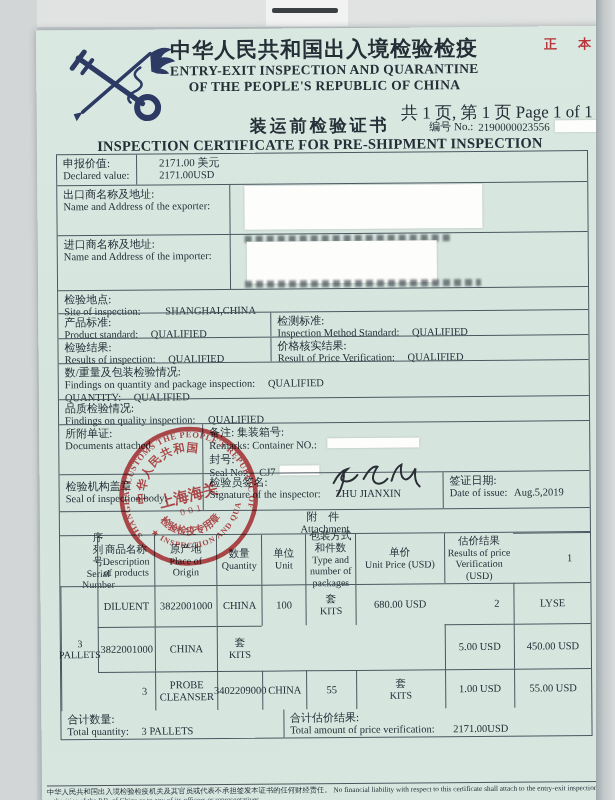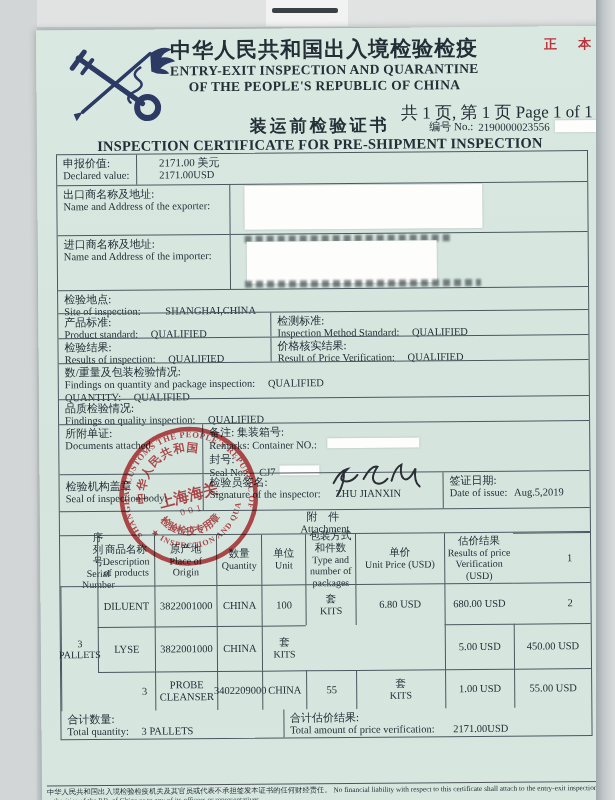--- a/index.html
+++ b/index.html
@@ -319,21 +319,20 @@
       <div class="acell abody">CHINA</div>
       <div class="acell abody">100</div>
       <div class="acell abody">
         <span class="small-cn">套</span>
         <span class="small-en">KITS</span>
       </div>
       <div class="acell abody merge">
         <span class="small-en">3</span>
         <span class="small-en">PALLETS</span>
       </div>
-      <div class="acell abody">6.80 USD</div>
       <div class="acell abody">680.00 USD</div>
 
       <div class="acell abody first">2</div>
       <div class="acell abody">LYSE</div>
       <div class="acell abody">3822001000</div>
       <div class="acell abody">CHINA</div>
       <div class="acell abody">
         <span class="small-cn">套</span>
         <span class="small-en">KITS</span>
       </div>

